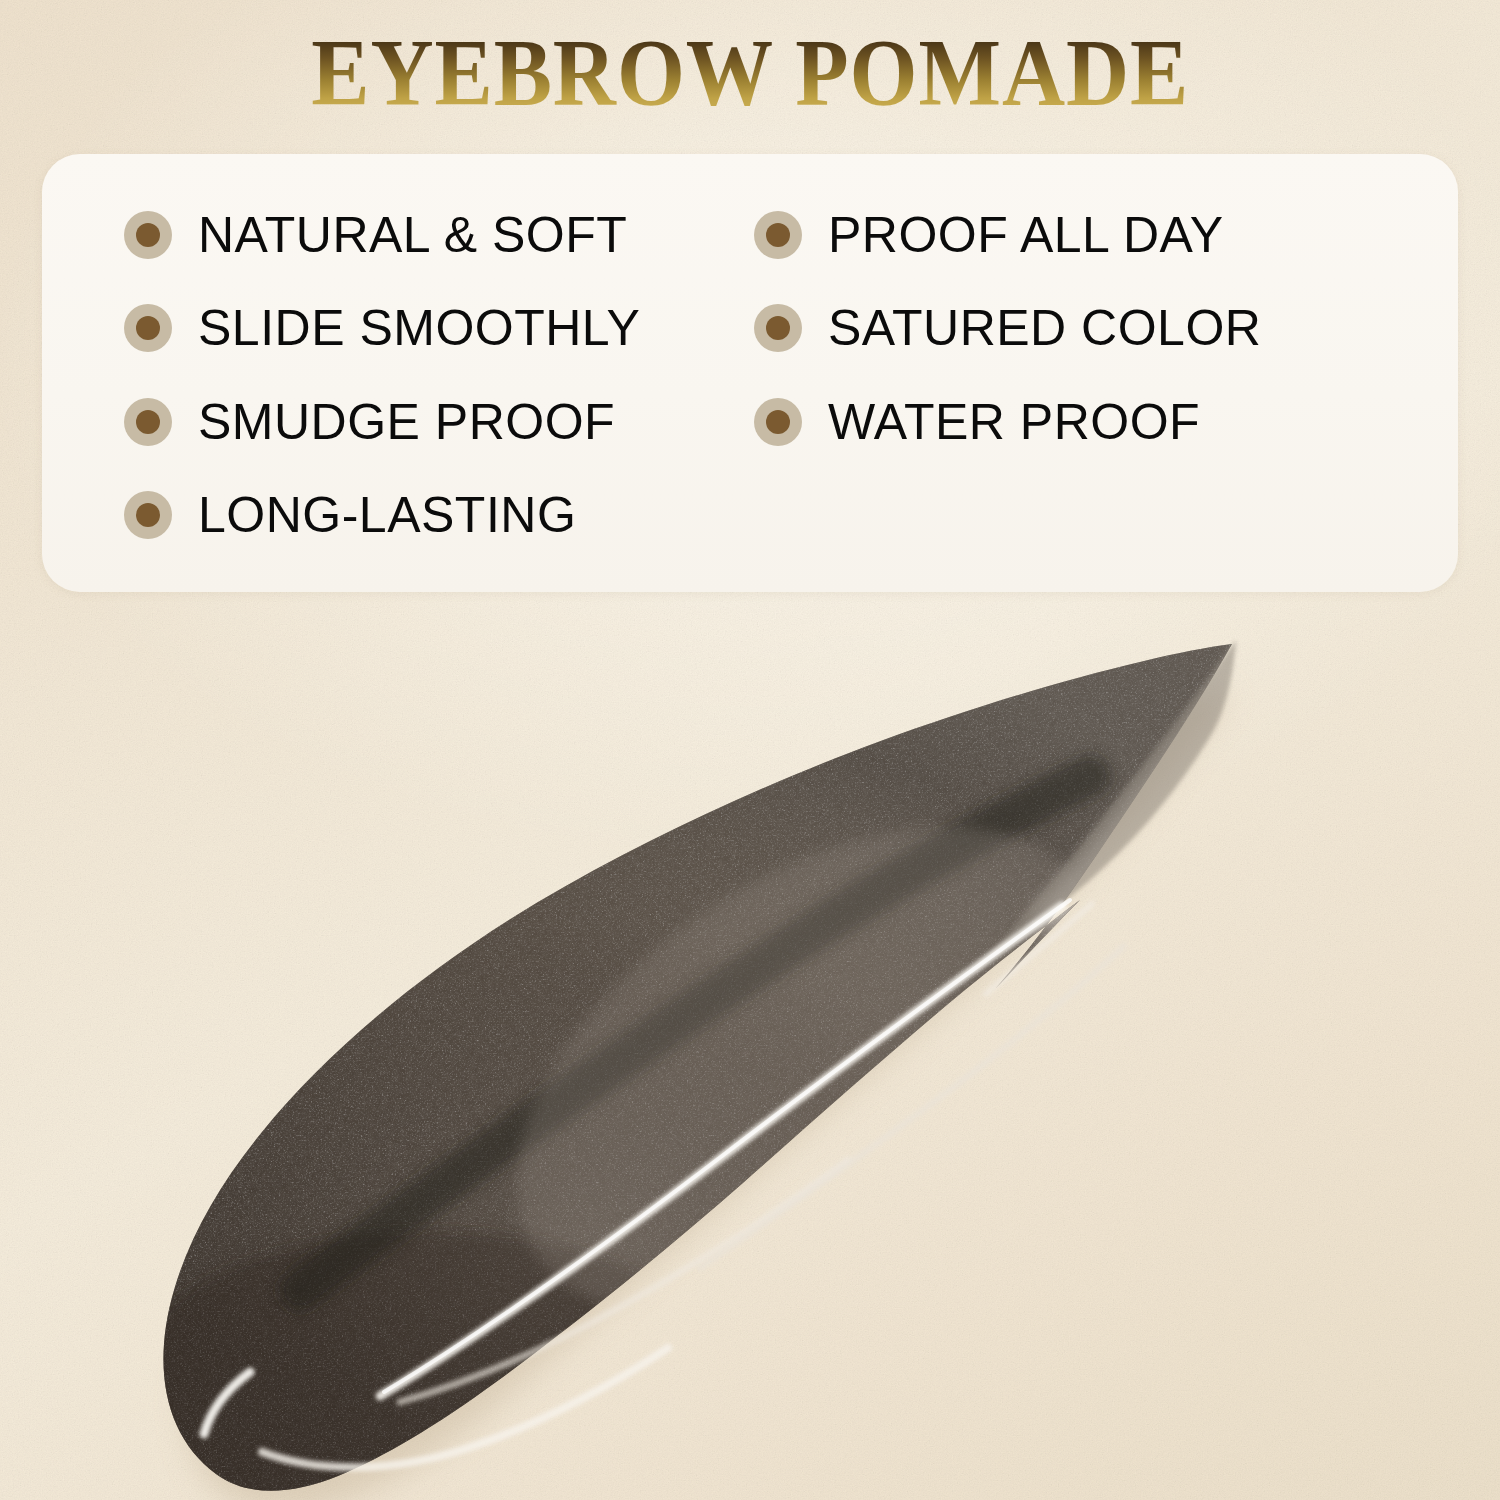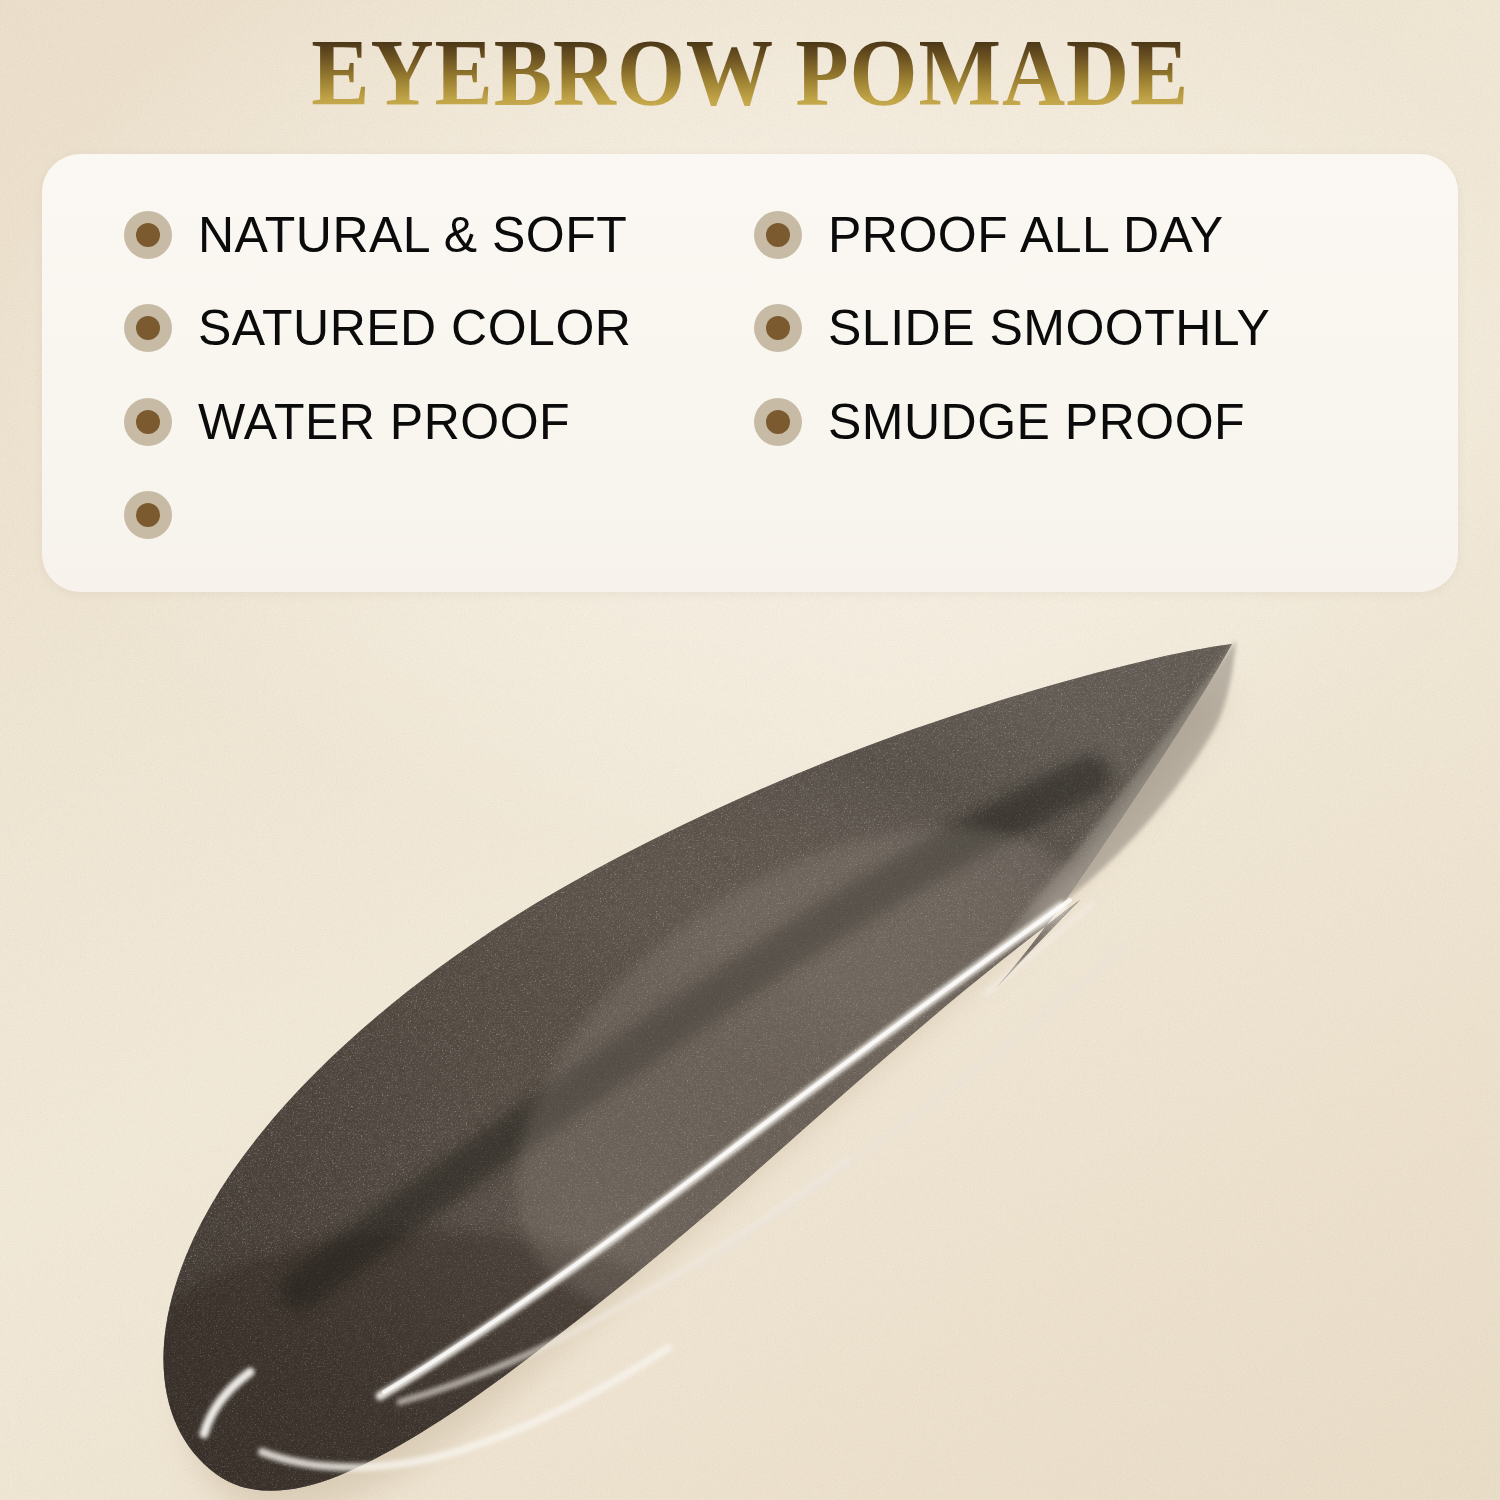--- a/index.html
+++ b/index.html
@@ -164,50 +164,51 @@
           </span>
         <span class="feature-label">NATURAL &amp; SOFT</span>
       </div>
       <div class="feature col2">
         <span class="bullet">
             <span class="dot"></span>
           </span>
         <span class="feature-label">PROOF ALL DAY</span>
       </div>
 
+      <div class="feature col2">
+        <span class="bullet">
+            <span class="dot"></span>
+          </span>
+        <span class="feature-label">SLIDE SMOOTHLY</span>
+      </div>
       <div class="feature col1">
         <span class="bullet">
             <span class="dot"></span>
           </span>
         <span class="feature-label">SATURED COLOR</span>
       </div>
+
       <div class="feature col2">
         <span class="bullet">
             <span class="dot"></span>
           </span>
-        <span class="feature-label">SLIDE SMOOTHLY</span>
-      </div>
-
+        <span class="feature-label">SMUDGE PROOF</span>
+      </div>
       <div class="feature col1">
         <span class="bullet">
             <span class="dot"></span>
           </span>
         <span class="feature-label">WATER PROOF</span>
       </div>
-      <div class="feature col2">
-        <span class="bullet">
-            <span class="dot"></span>
-          </span>
-        <span class="feature-label">SMUDGE PROOF</span>
-      </div>
 
       <div class="feature col1">
         <span class="bullet">
             <span class="dot"></span>
           </span>
+        <span class="feature-label">LONG-LASTING</span>
       </div>
 
     </div>
   </div>
 
   <svg id="swatch" viewBox="0 0 1500 900" preserveAspectRatio="none">
     <defs>
 
       <linearGradient id="bodyGrad" x1="0.78" y1="0.05" x2="0.22" y2="0.92">
         <stop offset="0%" stop-color="#a39a90"></stop>

